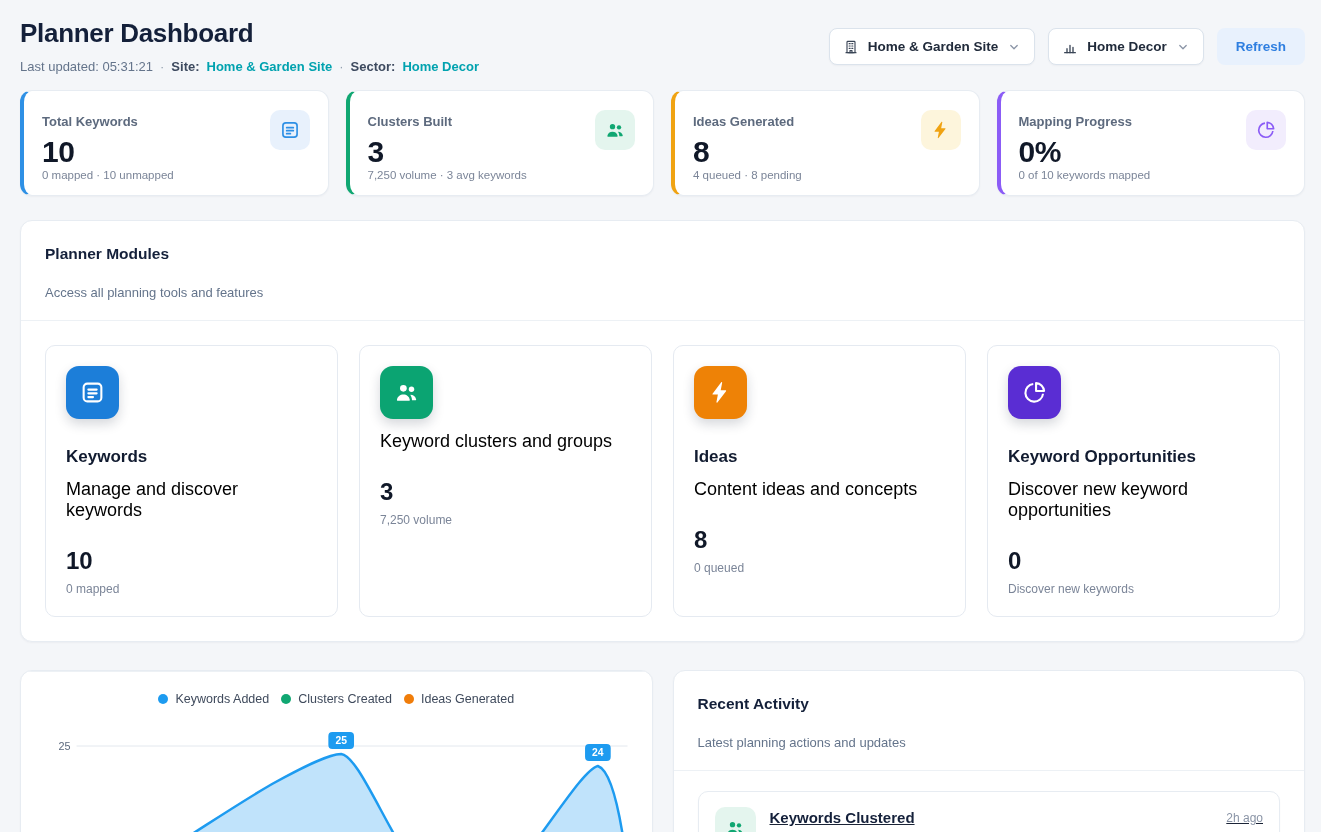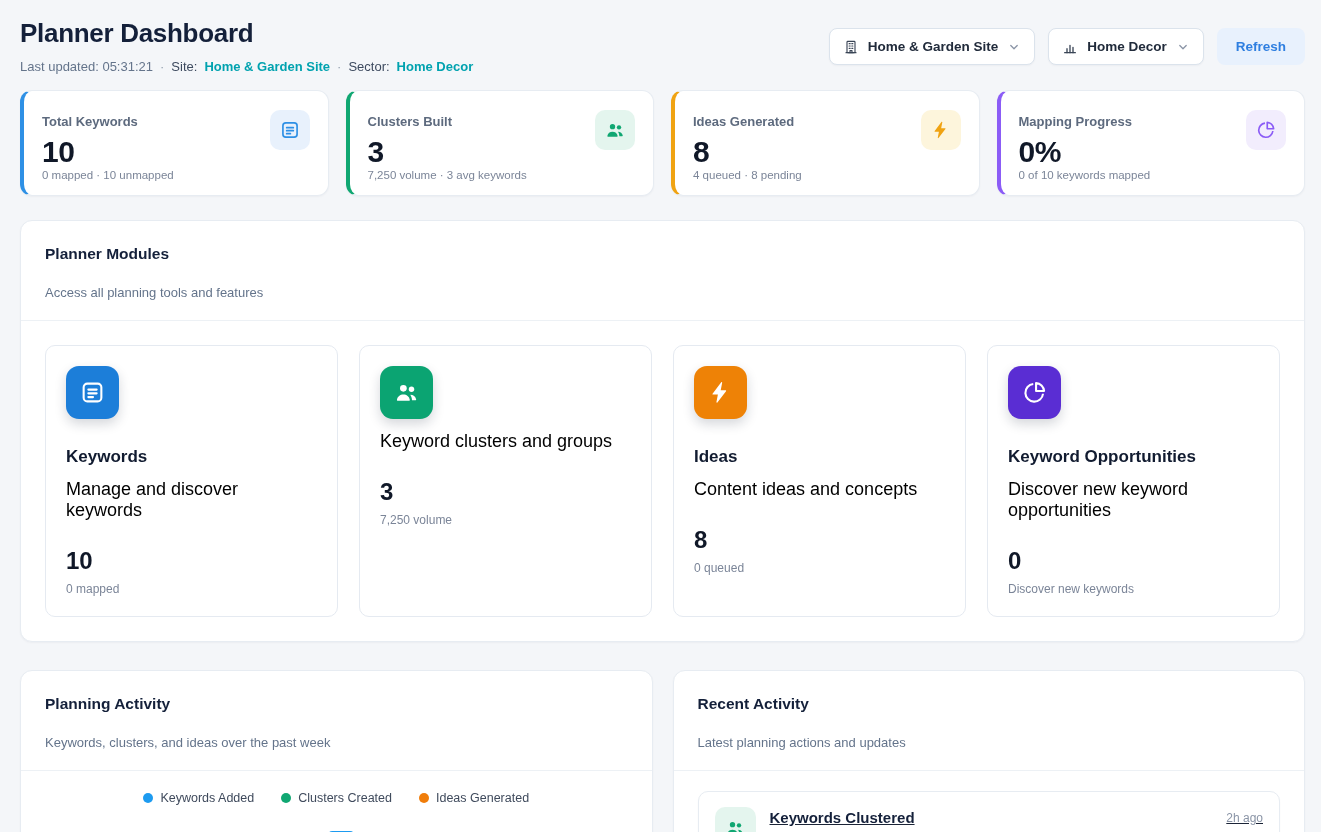--- a/index.html
+++ b/index.html
@@ -9,21 +9,21 @@
     font-family: "Liberation Sans", sans-serif;
     color: #1b2437;
     overflow: hidden;
   }
   .page { padding: 18px 16px 0 20px; }
 
   
   .header-row { display: flex; justify-content: space-between; align-items: flex-start; }
   .page-title { font-size: 26px; font-weight: 800; letter-spacing: -0.3px; color: #14203a; }
   .subline { margin-top: 10px; font-size: 13px; color: #64748b; display: flex; align-items: center; gap: 7px; }
-  .subline .strong { color: #3d4a5f; font-weight: 400; }
+  .subline .strong { color: #3d4a5f; font-weight: 700; }
   .subline .sep { color: #94a0b0; }
   .subline .teal { color: #00a2af; font-weight: 700; text-decoration: none; cursor: pointer; }
   .header-controls { display: flex; gap: 13px; align-items: center; padding-top: 10px; }
   .selector {
     display: inline-flex; align-items: center; gap: 9px;
     background: #fff; border: 1px solid #dbe3ec; border-radius: 8px;
     height: 37px; padding: 0 13px; font-family: inherit;
     font-size: 13.5px; font-weight: 700; color: #212b3b; cursor: pointer;
     box-shadow: 0 1px 2px rgba(16,24,40,0.04);
   }
@@ -76,21 +76,21 @@
   }
   .module-icon svg { width: 25px; height: 25px; }
   .module-title { margin-top: 28px; font-size: 17px; font-weight: 800; color: #111b30; }
   .module-desc { margin-top: 12px; font-size: 18px; color: #000000; }
   .module-value { margin-top: 26px; font-size: 24px; font-weight: 800; color: #101828; }
   .module-detail { margin-top: 7px; font-size: 12px; color: #7b8598; }
 
   
   .bottom-row { margin-top: 28px; display: grid; grid-template-columns: 1fr 1fr; gap: 20px; align-items: stretch; }
   .activity-body { padding: 20px 24px; }
-  .legend { display: flex; justify-content: center; align-items: center; gap: 27px; font-size: 12.5px; color: #3f4a5c; }
+  .legend { display: flex; justify-content: center; align-items: center; gap: 12px; font-size: 12.5px; color: #3f4a5c; }
   .legend-item { display: flex; align-items: center; gap: 7px; }
   .legend-dot { width: 10px; height: 10px; border-radius: 50%; background: var(--dot); }
   .chart { display: block; width: 100%; height: 250px; margin-top: 26px; }
   .chart .grid-line { stroke: #e3e8ee; stroke-width: 1; }
   .chart .ytick { font-size: 11px; fill: #5d6a7e; font-family: "Liberation Sans", sans-serif; }
   .chart .area { fill: var(--line); opacity: 0.28; }
   .chart .line { stroke: var(--line); stroke-width: 2.5; fill: none; }
   .chart .badge-rect { fill: var(--line); }
   .chart .badge-text { fill: #fff; font-size: 10.5px; font-weight: 700; font-family: "Liberation Sans", sans-serif; }
 
@@ -282,24 +282,20 @@
         <div class="module-desc">Discover new keyword opportunities</div>
         <div class="module-value">0</div>
         <div class="module-detail">Discover new keywords</div>
       </div>
     </div>
   </section>
 
   <div class="bottom-row">
 
     <section class="card">
-      <div class="card-head">
-        <div class="card-title">Planning Activity</div>
-        <div class="card-sub">Keywords, clusters, and ideas over the past week</div>
-      </div>
       <div class="divider"></div>
       <div class="activity-body">
         <div class="legend">
           <div class="legend-item" style="--dot: #1d9bf0;">
             <span class="legend-dot"></span>
             <span>Keywords Added</span>
           </div>
           <div class="legend-item" style="--dot: #10a772;">
             <span class="legend-dot"></span>
             <span>Clusters Created</span>

